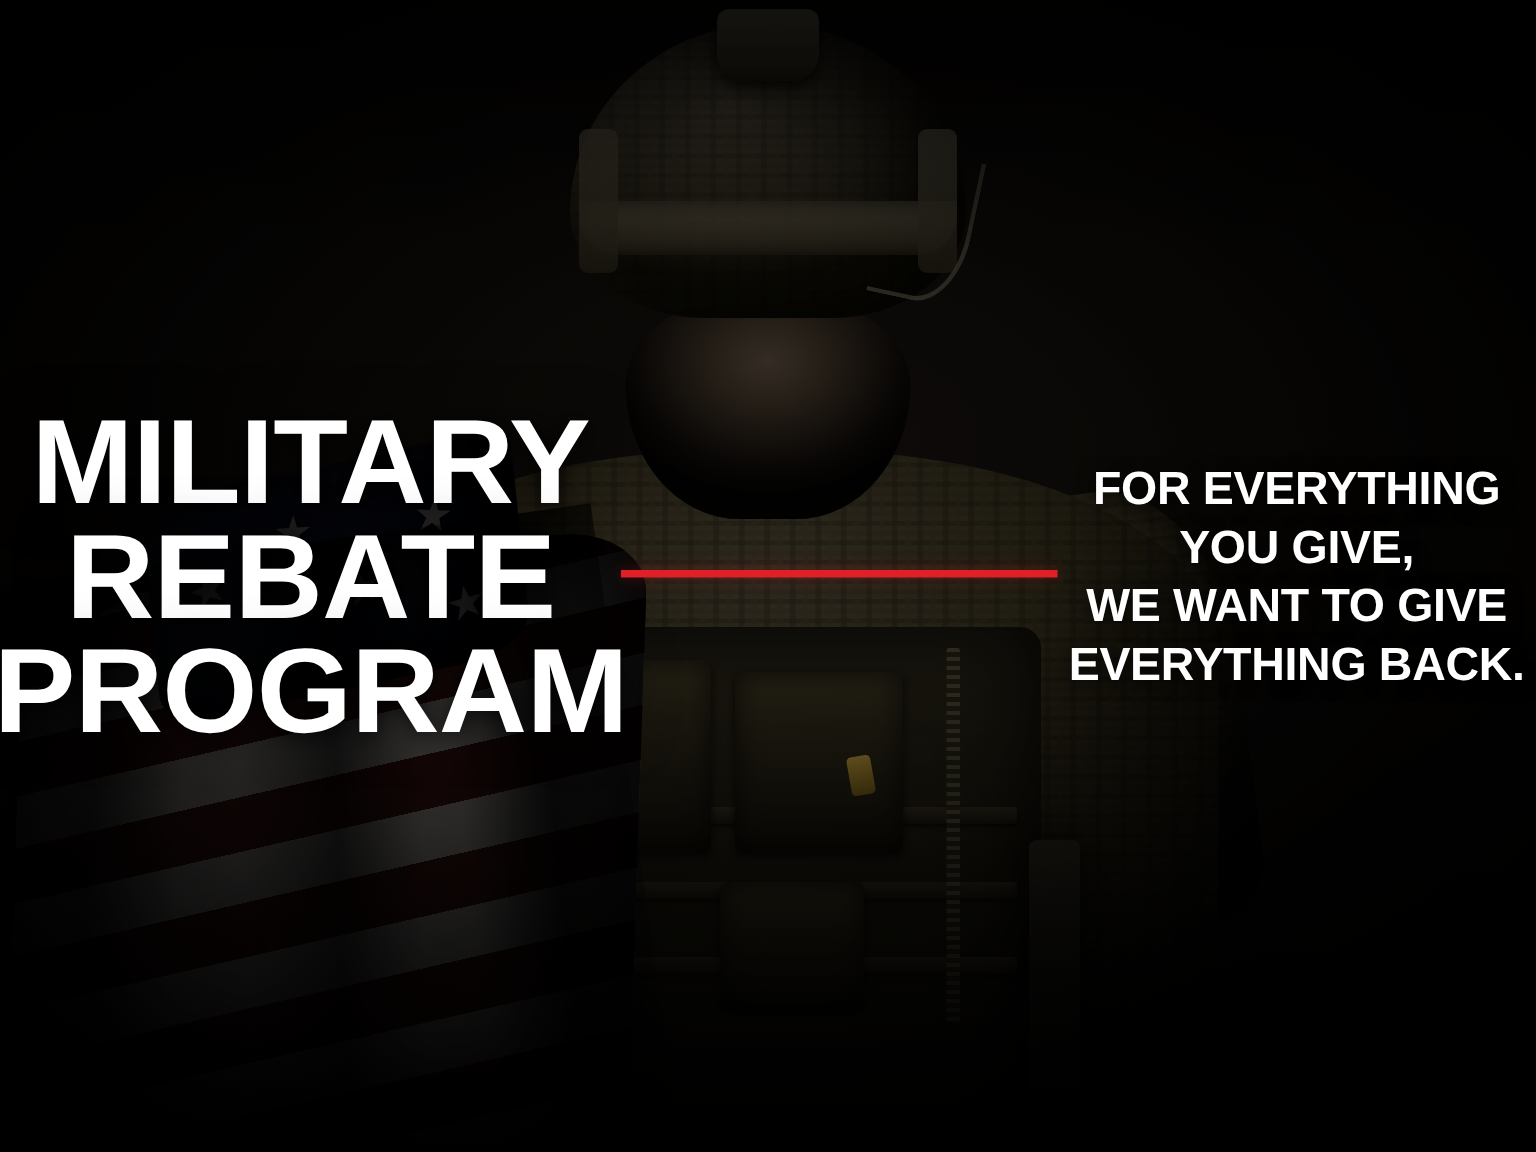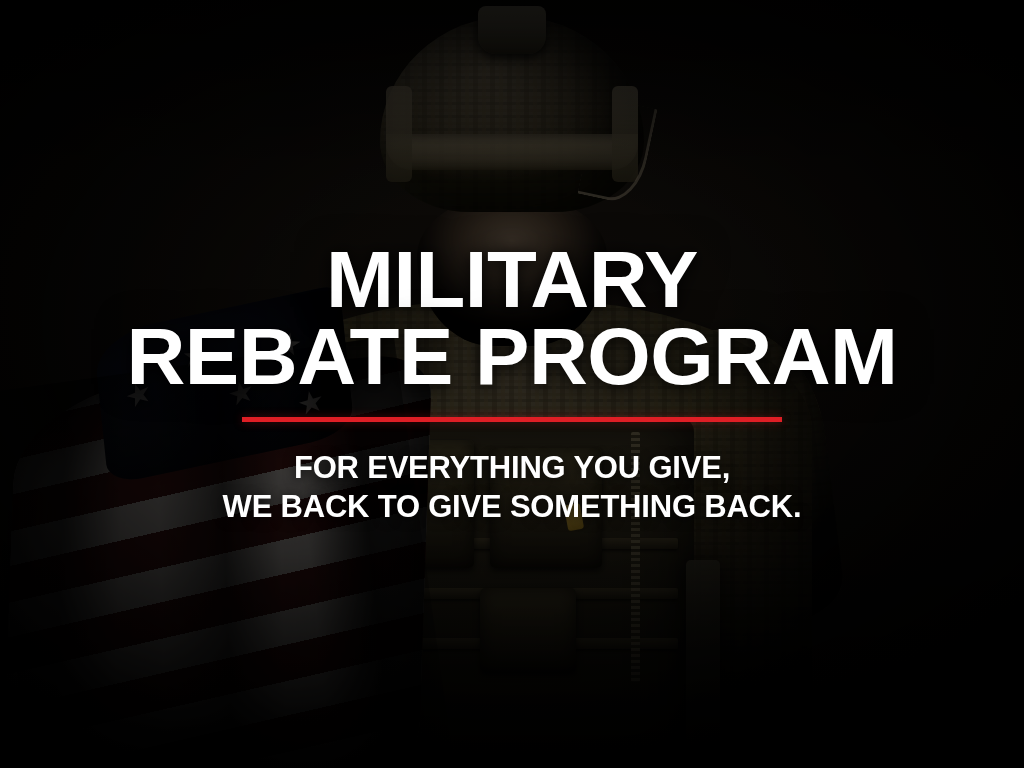--- a/index.html
+++ b/index.html
@@ -282,21 +282,21 @@
     inset: 0;
     background: rgba(0,0,0,.38);
     pointer-events: none;
   }
 
   
   .content {
     position: absolute;
     inset: 0;
     display: flex;
-    flex-direction: column;
+    flex-direction: row;
     align-items: center;
     justify-content: center;
     text-align: center;
   }
 
   .headline {
     color: #ffffff;
     font-family: "Liberation Sans", sans-serif;
     font-weight: 700;
     letter-spacing: -0.5px;
@@ -402,17 +402,17 @@
 
     <h1 class="headline">
       <span class="line1">MILITARY</span>
       <span class="line2">REBATE PROGRAM</span>
     </h1>
 
     <div class="rule" style="background: rgb(224, 31, 38);"></div>
 
     <p class="subhead">
       <span>FOR EVERYTHING YOU GIVE,</span>
-      <span>WE BACK TO GIVE SOMETHING BACK.</span>
+      <span>WE WANT TO GIVE EVERYTHING BACK.</span>
     </p>
 
   </div>
 </div>
 
 </body></html>

